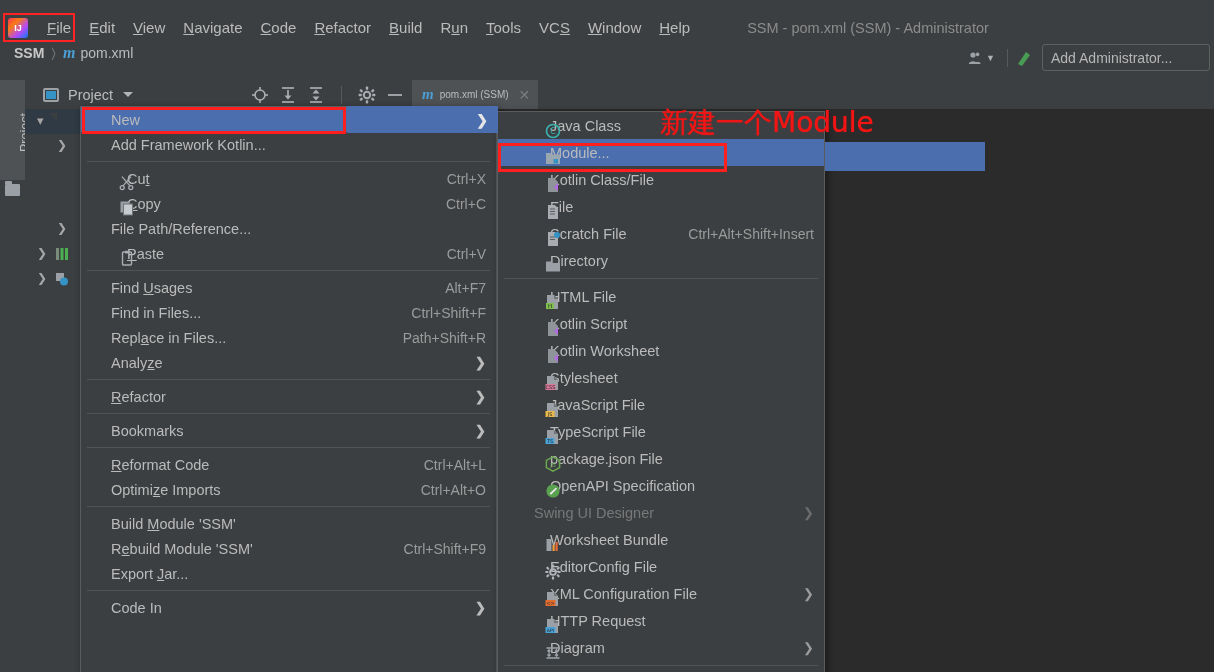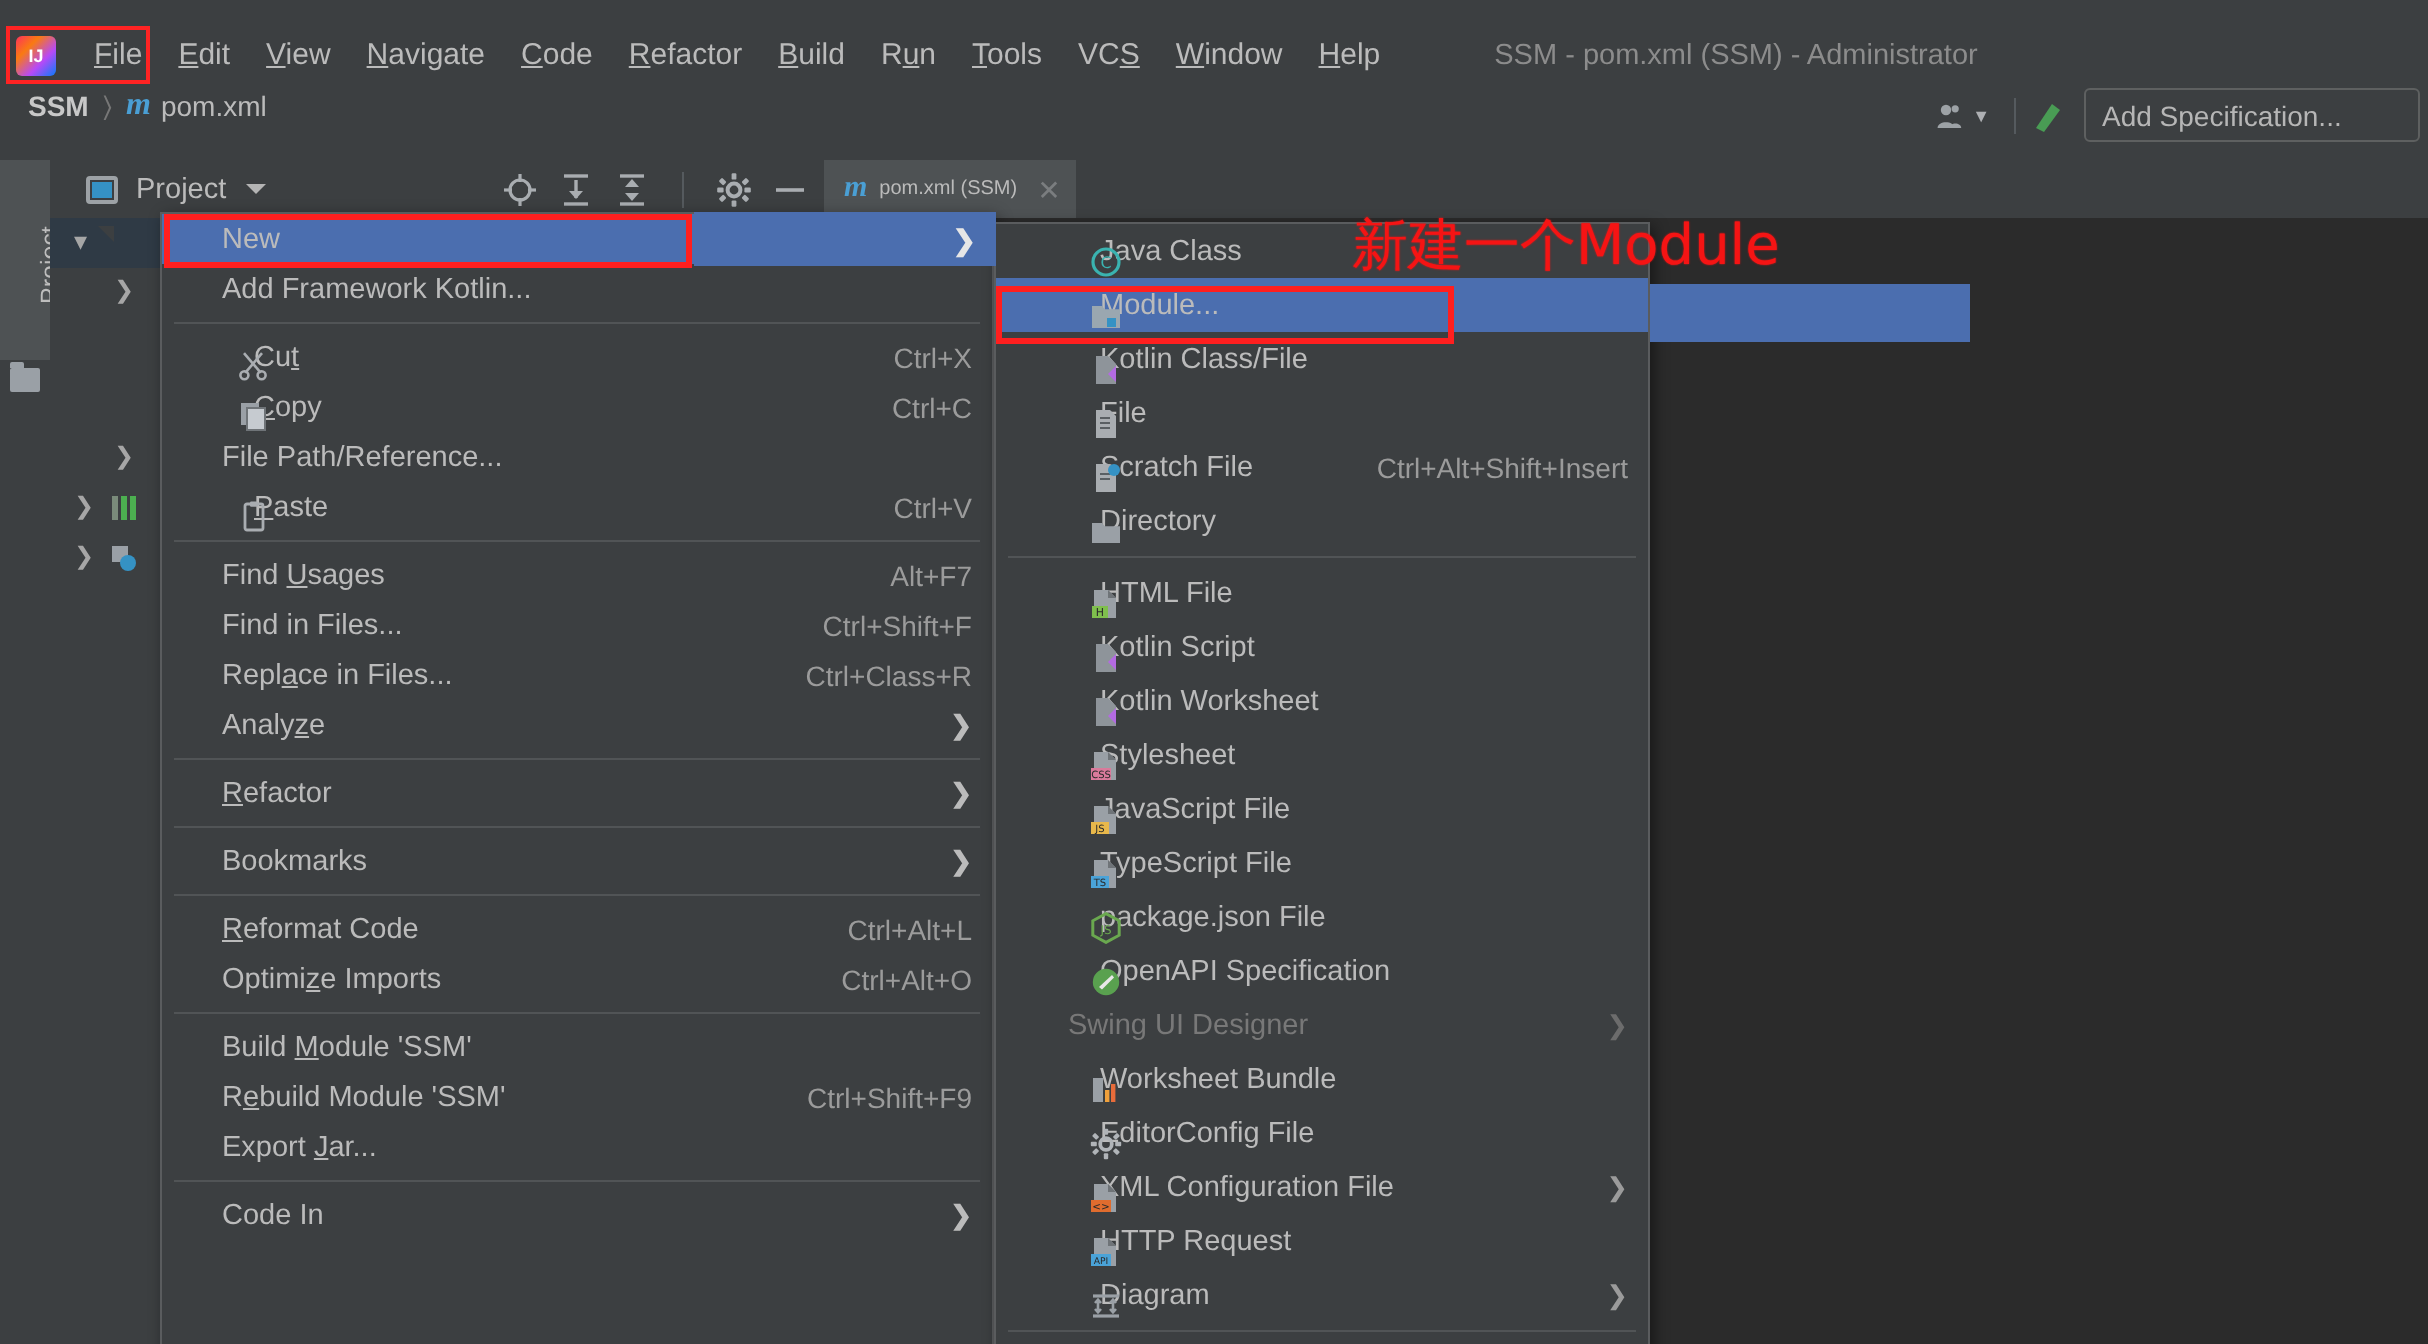--- a/index.html
+++ b/index.html
@@ -340,21 +340,21 @@
     z-index: 5;
     display: flex; align-items: center; justify-content: flex-end;
     padding-right: 10px;
     box-sizing: border-box;
     color: #e6e6e6; font-size: 14px; font-weight: bold;
   }
 
   
   .annot {
     position: absolute;
-    left: 676px; top: 93px;
+    left: 660px; top: 93px;
     color: #f51414;
     font-size: 28px;
     font-family: "DejaVu Sans", sans-serif;
     white-space: nowrap;
     z-index: 70;
     text-shadow: 0 0 1px #f51414;
   }
 
   
   .fileglyph {
@@ -407,21 +407,21 @@
             <path d="M6.8 13 C6.8 10 12.6 10 12.6 13 Z" fill="#9da2a6"></path>
           </svg>
         <span style="font-size:9px;">▼</span>
       </div>
       <div class="vbar"></div>
       <div class="run-arrow">
         <svg width="20" height="20" viewBox="0 0 20 20">
             <path d="M4 16 L12 4 L16 7 L8 18 Z" fill="#499c54"></path>
           </svg>
       </div>
-      <div class="addconf">Add Specification...</div>
+      <div class="addconf">Add Administrator...</div>
     </div>
   </div>
 
   <div class="toolstrip">
     <div class="toolstrip-tab">
       <span>Project</span>
     </div>
     <div class="toolstrip-folder"></div>
   </div>
 
@@ -575,21 +575,21 @@
         <div class="cmi">
           <span class="label">Find <span class="mn">U</span>sages</span>
           <span class="short">Alt+F7</span>
         </div>
         <div class="cmi">
           <span class="label">Find in Files...</span>
           <span class="short">Ctrl+Shift+F</span>
         </div>
         <div class="cmi">
           <span class="label">Repl<span class="mn">a</span>ce in Files...</span>
-          <span class="short">Ctrl+Class+R</span>
+          <span class="short">Path+Shift+R</span>
         </div>
         <div class="cmi">
           <span class="label">Analy<span class="mn">z</span>e</span>
           <span class="chev">❯</span>
         </div>
         <div class="csep"></div>
         <div class="cmi">
           <span class="label"><span class="mn">R</span>efactor</span>
           <span class="chev">❯</span>
         </div>

